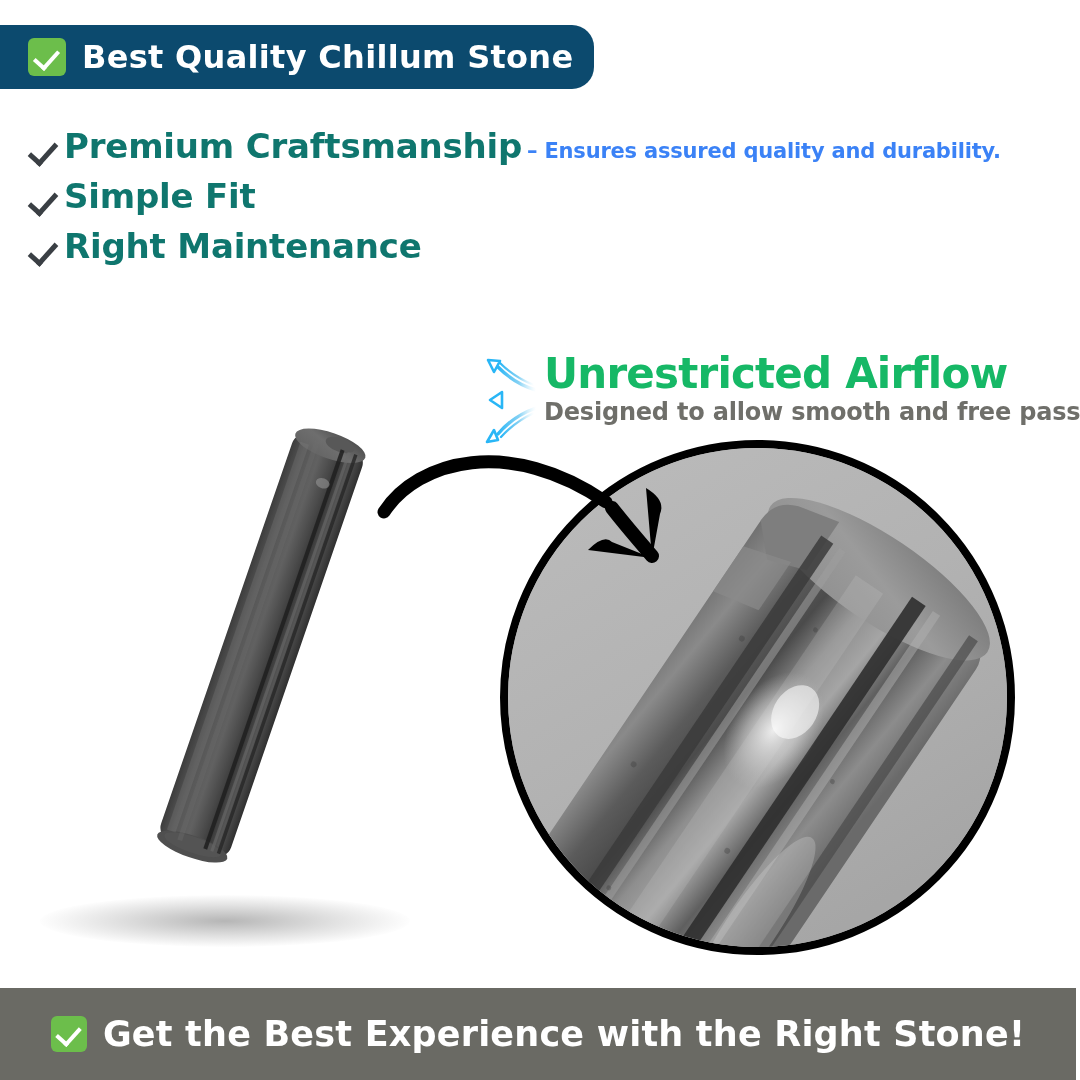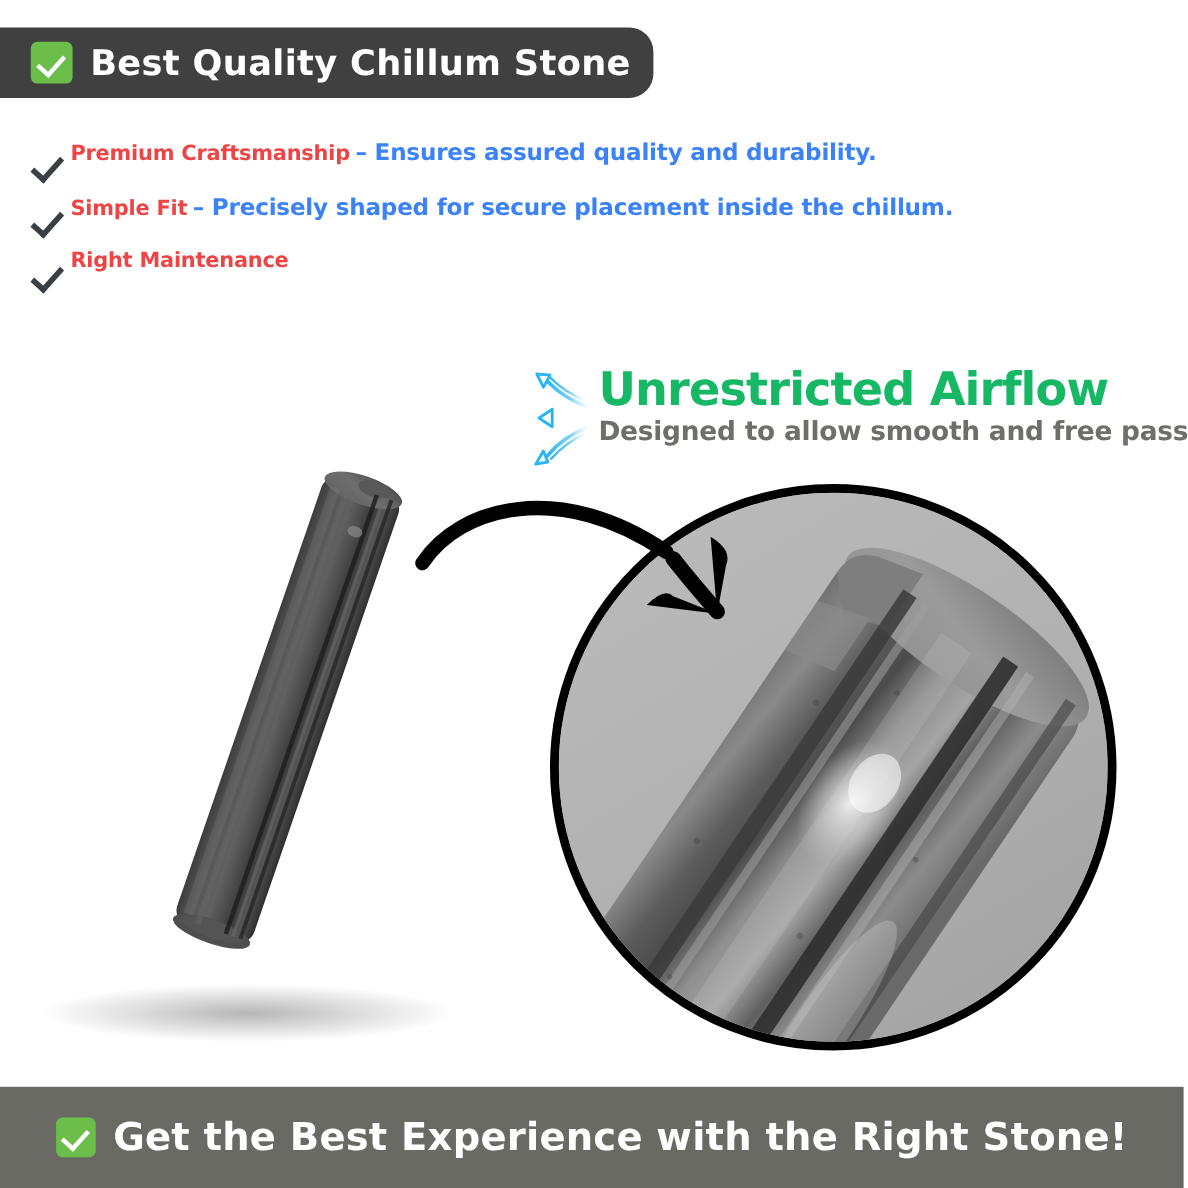--- a/index.html
+++ b/index.html
@@ -9,21 +9,21 @@
     font-family:"DejaVu Sans", sans-serif;
     overflow:hidden;
     position:relative;
   }
 
   
   #header-bar{
     position:absolute;
     left:0;top:25px;
     width:594px;height:64px;
-    background:#404040;
+    background:#0c4a6e;
     border-radius:0 22px 22px 0;
     display:flex;align-items:center;
     padding-left:28px;
     box-sizing:border-box;
   }
   .check-box{
     width:38px;height:38px;
     background:#6cbe4b;
     border-radius:6px;
     flex:0 0 auto;
@@ -68,37 +68,37 @@
   .tick::after{
     content:"";
     position:absolute;
     left:9px;top:3px;
     width:11px;height:23px;
     border:solid #3a3f44;
     border-width:0 5px 5px 0;
     transform:rotate(42deg);
   }
   .feat-title{
-    color:#ef4444;
-    font-size:19px;
+    color:#0f766e;
+    font-size:34px;
     font-weight:bold;
     letter-spacing:-0.2px;
   }
   .feat-desc{
     color:#3b82f6;
     font-size:21px;
     font-weight:bold;
     letter-spacing:-0.2px;
     margin-left:5px;
   }
 
   
   #airflow-block{
     position:absolute;
-    left:478px;top:332px;
+    left:478px;top:352px;
     width:540px;
   }
   #airflow-inner{display:flex;align-items:flex-start;}
   #airflow-icon{flex:0 0 auto;width:62px;height:92px;margin-top:4px;}
   #airflow-text{flex:1 1 auto;margin-left:4px;}
   #airflow-title{
     color:#16b866;
     font-size:42px;
     font-weight:bold;
     letter-spacing:-0.8px;
@@ -194,21 +194,20 @@
 
   <div class="feature-row">
     <span class="tick"></span>
     <span class="feat-title">Premium Craftsmanship</span>
     <span class="feat-desc">– Ensures assured quality and durability.</span>
   </div>
 
   <div class="feature-row">
     <span class="tick"></span>
     <span class="feat-title">Simple Fit</span>
-    <span class="feat-desc">– Precisely shaped for secure placement inside the chillum.</span>
   </div>
 
   <div class="feature-row">
     <span class="tick"></span>
     <span class="feat-title">Right Maintenance</span>
   </div>
 
 </div>
 
 <div id="airflow-block">

